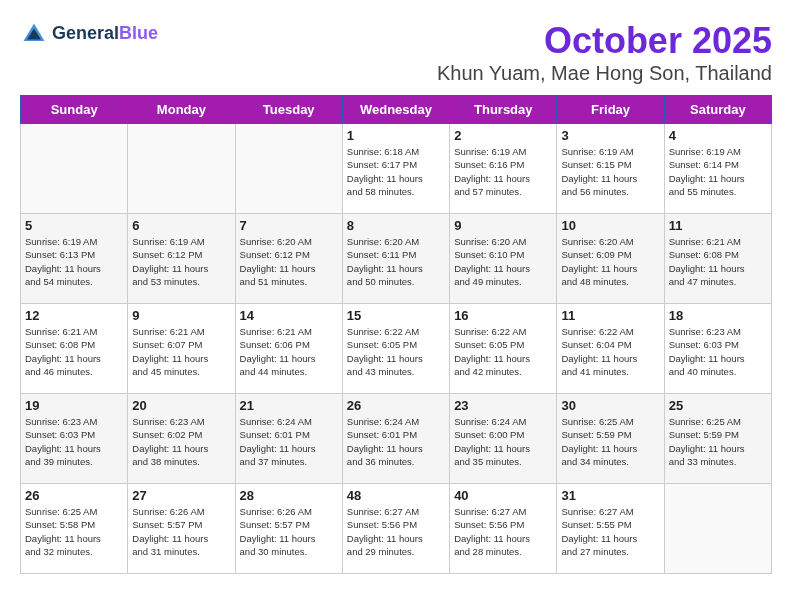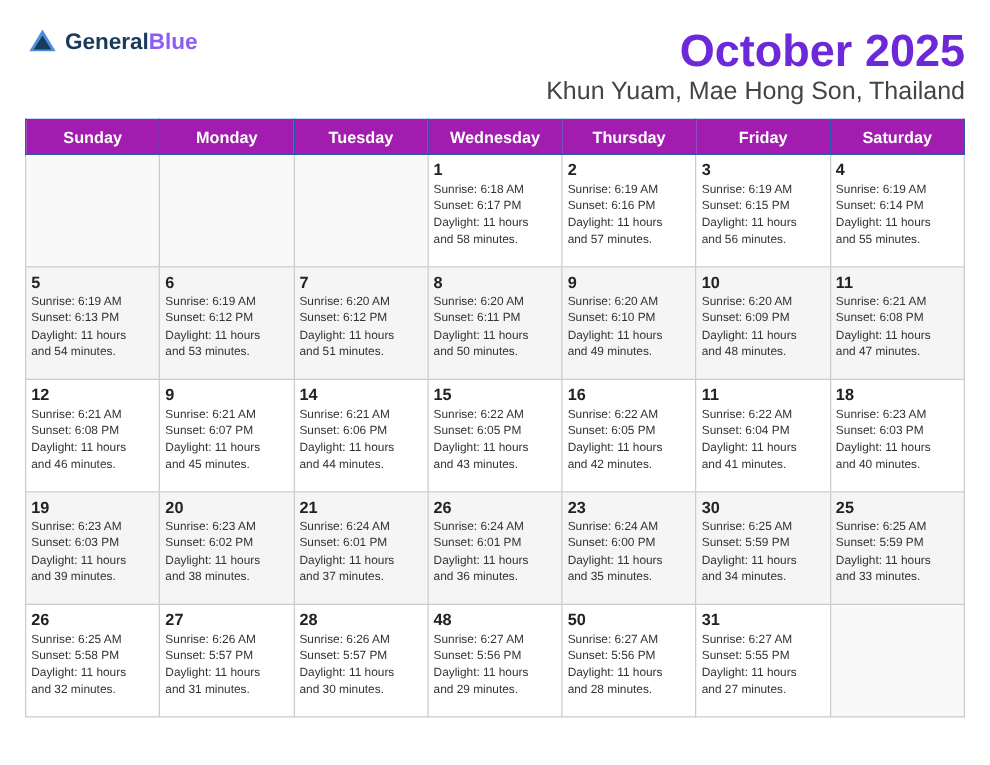--- a/index.html
+++ b/index.html
@@ -328,21 +328,21 @@
 and 30 minutes.</div>
         </td>
         <td>
           <div class="day-number">48</div>
           <div class="day-info" style="white-space: pre-line;">Sunrise: 6:27 AM
 Sunset: 5:56 PM
 Daylight: 11 hours
 and 29 minutes.</div>
         </td>
         <td>
-          <div class="day-number">50</div>
+          <div class="day-number">40</div>
           <div class="day-info" style="white-space: pre-line;">Sunrise: 6:27 AM
 Sunset: 5:56 PM
 Daylight: 11 hours
 and 28 minutes.</div>
         </td>
         <td>
           <div class="day-number">31</div>
           <div class="day-info" style="white-space: pre-line;">Sunrise: 6:27 AM
 Sunset: 5:55 PM
 Daylight: 11 hours

